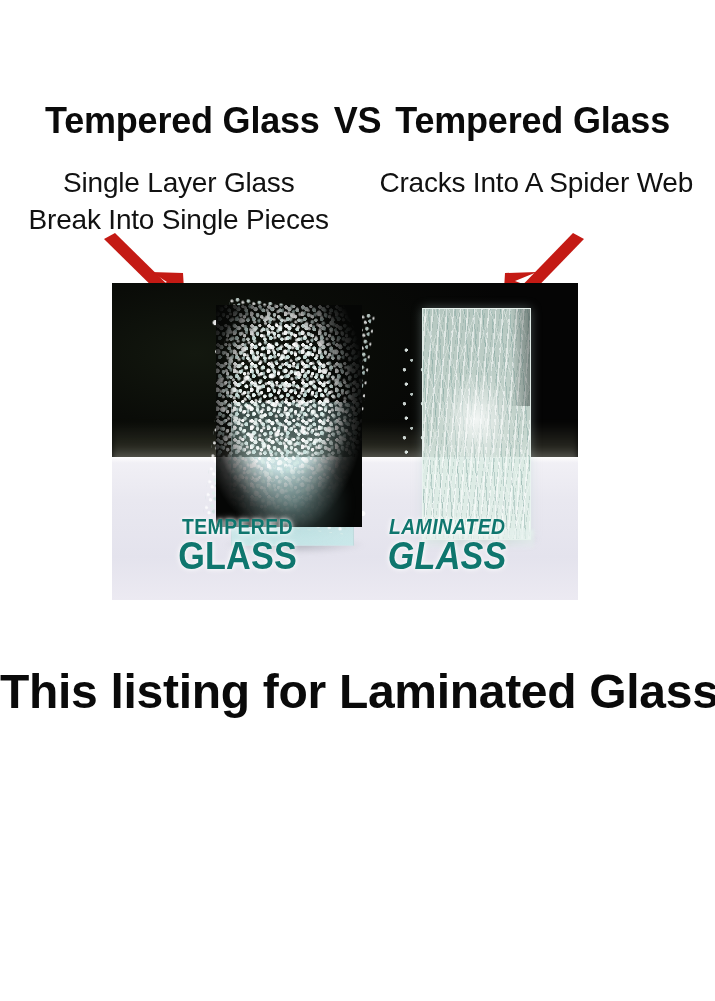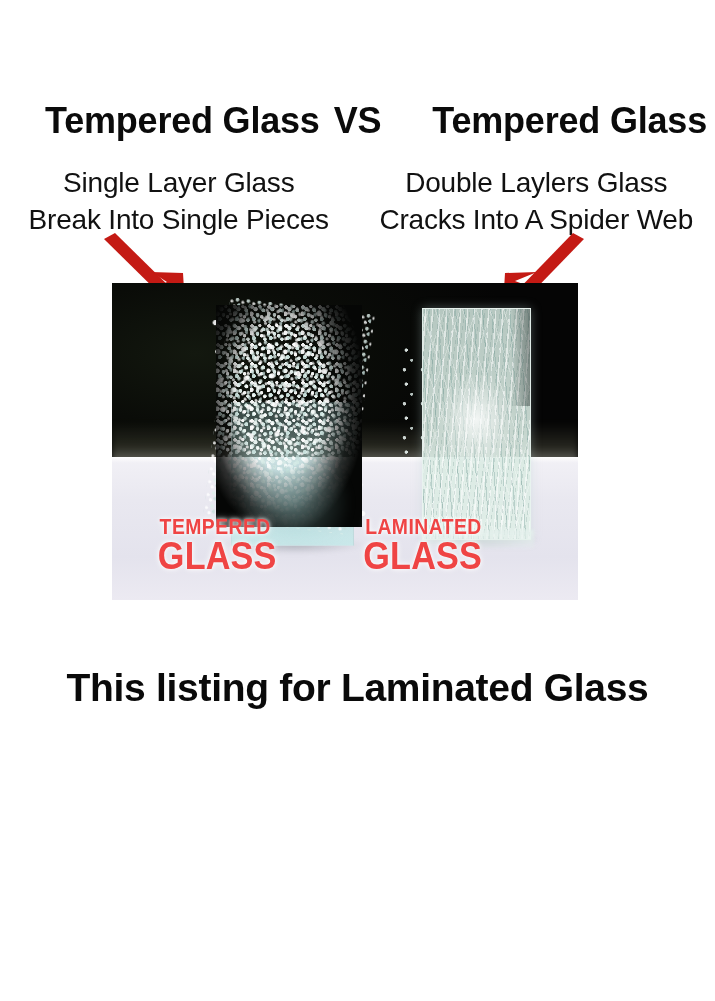--- a/index.html
+++ b/index.html
@@ -22,21 +22,21 @@
     left:0; top:103px;
     width:715px;
     text-align:center;
     font-size:36px;
     font-weight:600;
     letter-spacing:-0.2px;
     color:#0b0b0b;
     white-space:nowrap;
     line-height:1.0;
   }
-  .headline .seg { display:inline-block;margin-left:37px; }
+  .headline .seg { display:inline-block; }
   .headline .vs { margin:0 14px; }
 
   .subrow {
     position:absolute;
     left:0; top:165px;
     width:715px;
     display:flex;
     line-height:1.32;
   }
   .subcol {
@@ -48,21 +48,21 @@
     white-space:nowrap;
     letter-spacing:-0.2px;
   }
   .subcol .l2 { display:block; }
 
   .footline {
     position:absolute;
     left:0; top:668px;
     width:715px;
     text-align:center;
-    font-size:39px;
+    font-size:48px;
     font-weight:600;
     letter-spacing:-0.3px;
     color:#0a0a0a;
     white-space:nowrap;
     line-height:1.0;
   }
 
   
   #photo {
     position:absolute;
@@ -219,41 +219,41 @@
   }
   .shadow-lam {
     position:absolute; left:65.5%; top:79.5%; width:26%; height:4%;
     background:radial-gradient(ellipse at 50% 30%, rgba(120,125,135,0.40), rgba(120,125,135,0) 72%);
     filter:blur(2px);
   }
 
   
   .cap {
     position:absolute;
-    text-align:left;
-    color:#ef4444;
+    text-align:center;
+    color:#0f766e;
     font-weight:bold;
     line-height:1.0;
     text-shadow:0 0 4px rgba(255,255,255,0.9), 0 0 8px rgba(255,255,255,0.7);
   }
   .cap .small {
     display:block;
     font-size:22px;
     letter-spacing:0.5px;
     transform:scaleX(0.88);
   }
   .cap .big {
     display:block;
     font-size:38px;
     letter-spacing:0.2px;
     transform:scaleX(0.9);
     margin-top:-1px;
   }
   #cap-temp { left:8%; top:73.5%; width:38%; }
-  #cap-lam  { left:52%; top:73.5%; width:40%; }
+  #cap-lam  { left:52%; top:73.5%; width:40%;font-style:italic; }
 
   
   .arrow { position:absolute; pointer-events:none; }
   #arrow-left  { left:95px; top:232px; width:100px; height:80px; }
   #arrow-right { left:498px; top:232px; width:95px; height:80px; }
 </style>
 </head>
 <body>
 
 <div id="page">
@@ -261,21 +261,20 @@
   <div class="headline">
     <span class="seg">Tempered Glass</span><span class="vs">VS</span><span class="seg">Tempered Glass</span>
   </div>
 
   <div class="subrow">
     <div class="subcol">
       <span class="l1">Single Layer Glass</span>
       <span class="l2">Break Into Single Pieces</span>
     </div>
     <div class="subcol">
-      <span class="l1">Double Laylers Glass</span>
       <span class="l2">Cracks Into A Spider Web</span>
     </div>
   </div>
 
   <svg class="arrow" id="arrow-left" viewBox="0 0 100 80">
     <g fill="#c41a14">
       <path d="M9 7 L20 1 L86 66 L75 72 Z"></path>
       <path d="M88 72 L58 56 L72 50 L58 41 L85 42 Z"></path>
       <path d="M90 74 L57 57 L78 49 L56 40 L88 41 Z"></path>
     </g>

